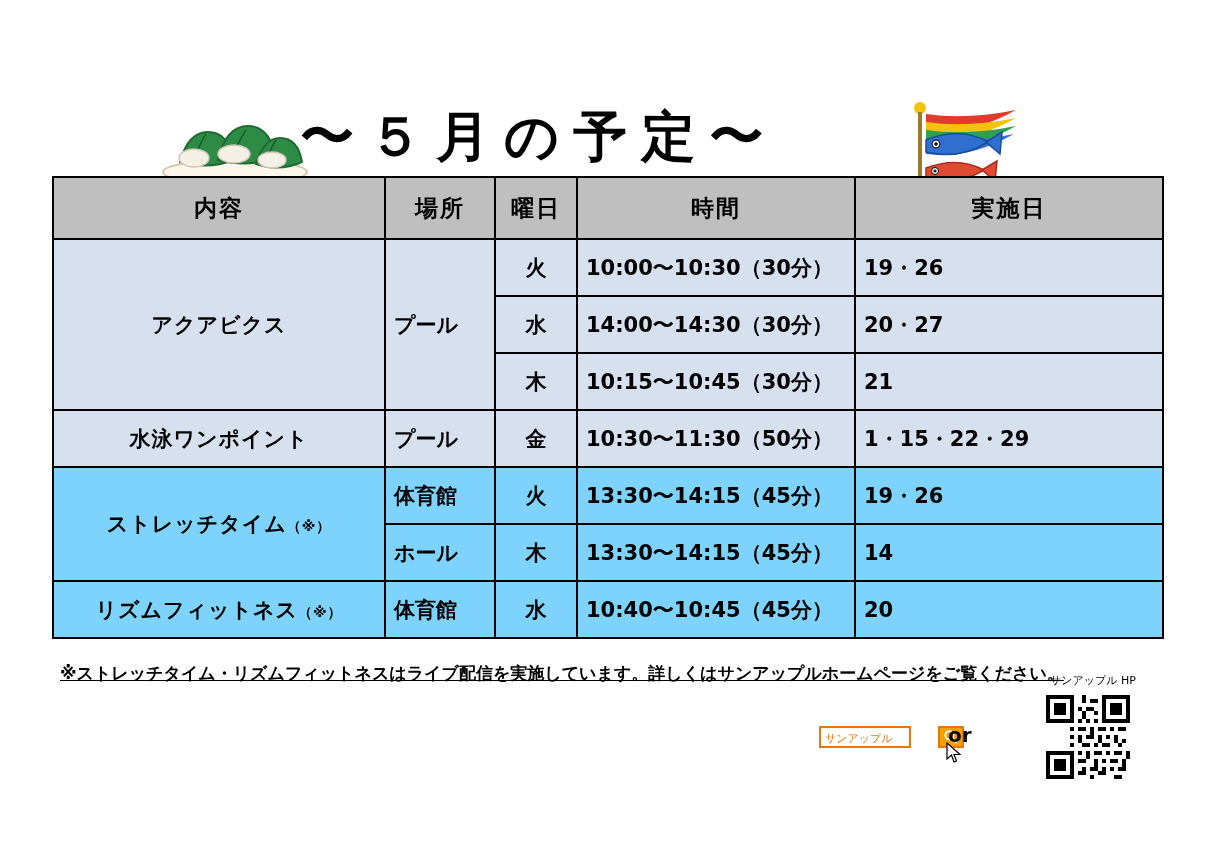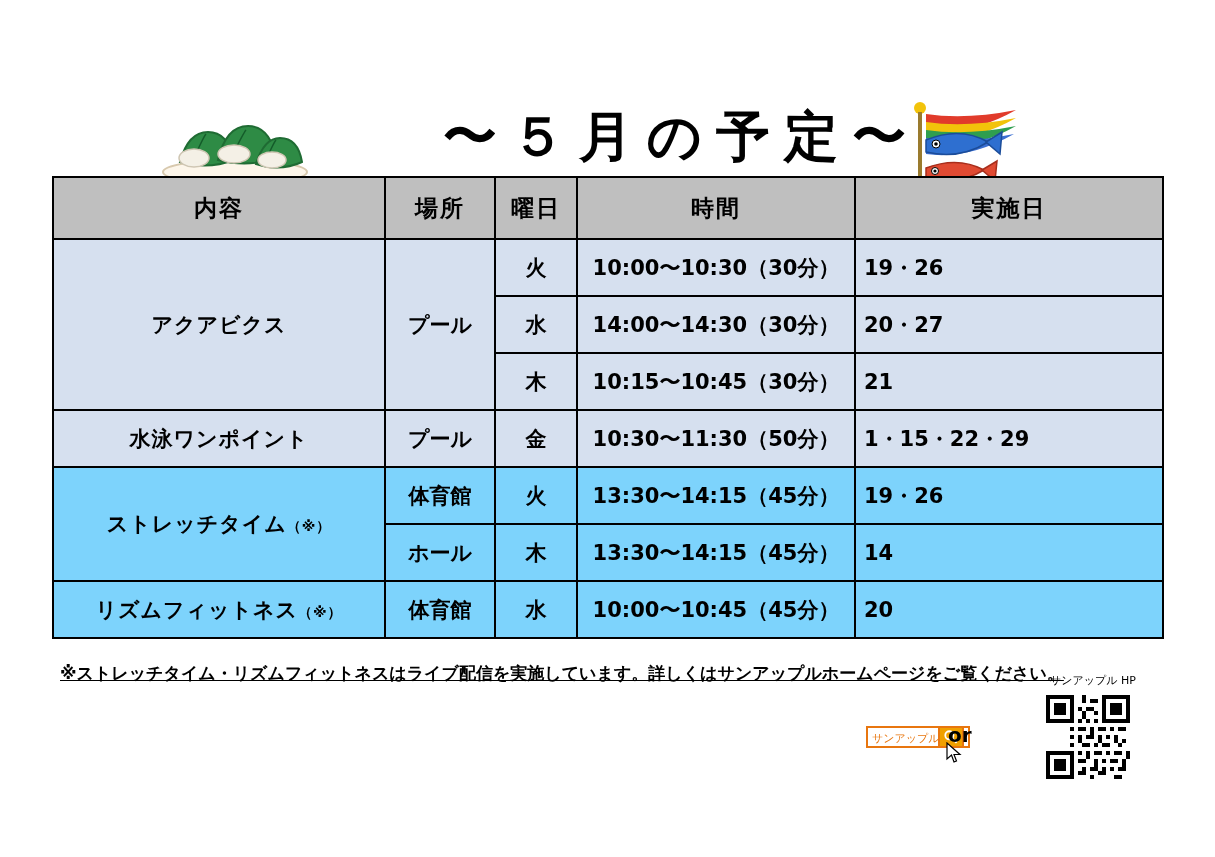--- a/index.html
+++ b/index.html
@@ -29,21 +29,21 @@
     left: 160px;
     top: 72px;
     width: 150px;
     height: 72px;
   }
   .title {
     position: absolute;
     left: 300px;
     top: 62px;
     width: 620px;
-    text-align: right;
+    text-align: left;
     font-size: 54px;
     font-weight: bold;
     letter-spacing: 14px;
     font-family: "DejaVu Sans", sans-serif;
     line-height: 66px;
     white-space: nowrap;
   }
   .koinobori {
     position: absolute;
     left: 900px;
@@ -73,23 +73,23 @@
     height: 60px;
     text-align: center;
     font-size: 23px;
     letter-spacing: 2px;
     font-family: Liberation Serif, serif;
   }
   .sched tbody td {
     height: 55px;
   }
   .c-name  { text-align: center; letter-spacing: 1px; }
-  .c-place { text-align: center; }
+  .c-place { }
   .c-day   { text-align: center; }
-  .c-time  { text-align: center; font-family: "DejaVu Sans", sans-serif; letter-spacing: 0px;}
+  .c-time  { font-family: "DejaVu Sans", sans-serif; letter-spacing: 0px;}
   .c-date  { text-align: left; padding-left: 10px; }
   .blue { background: #d6e0ef; }
   .white { background: #7dd3fc; }
   .small-note { font-size: 14px; }
 
   
   .col-name  { width: 332px; }
   .col-place { width: 110px; }
   .col-day   { width: 82px; }
   .col-time  { width: 278px; }
@@ -104,23 +104,23 @@
     font-weight: bold;
     font-family: "DejaVu Sans", sans-serif;
     text-decoration: underline;
     letter-spacing: 0px;
     white-space: nowrap;
   }
 
   
   .search-box {
     position: absolute;
-    left: 866px;
+    left: 819px;
     top: 726px;
-    width: 104px;
+    width: 92px;
     height: 22px;
     border: 2px solid #e8760f;
     background: #ffffff;
     box-sizing: border-box;
   }
   .search-text {
     position: absolute;
     left: 4px;
     top: 3px;
     font-size: 11px;
@@ -278,21 +278,21 @@
       <td class="c-place white">ホール</td>
       <td class="c-day white">木</td>
       <td class="c-time white">13:30〜14:15（45分）</td>
       <td class="c-date white">14</td>
     </tr>
 
     <tr>
       <td class="c-name white"><span>リズムフィットネス</span><span class="small-note">（※）</span></td>
       <td class="c-place white">体育館</td>
       <td class="c-day white">水</td>
-      <td class="c-time white">10:00〜10:45（45分）</td>
+      <td class="c-time white">10:40〜10:45（45分）</td>
       <td class="c-date white">20</td>
     </tr>
   </tbody>
 </table>
 
 <div class="footnote">※ストレッチタイム・リズムフィットネスはライブ配信を実施しています。詳しくはサンアップルホームページをご覧ください。</div>
 
 <div class="search-box">
   <span class="search-text">サンアップル</span>
 </div>

